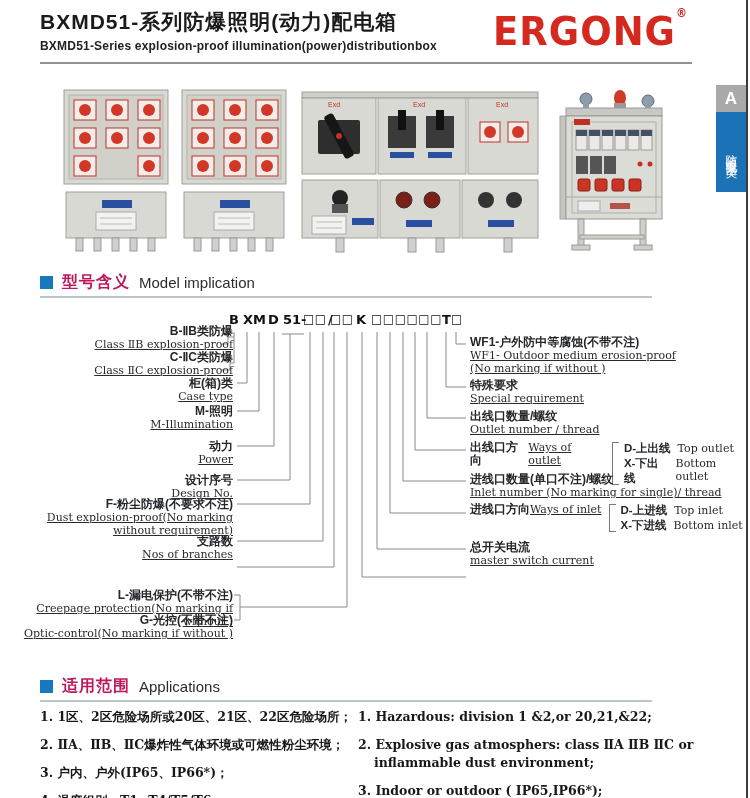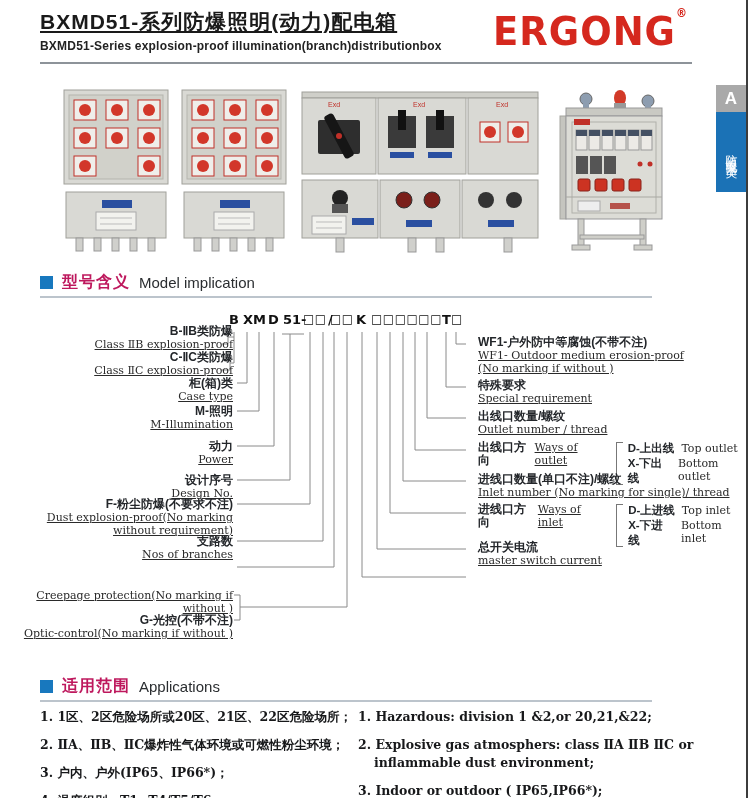--- a/index.html
+++ b/index.html
@@ -1,20 +1,20 @@
 <!DOCTYPE html>
 <html><head>
 <meta charset="utf-8">
 <style>
   html,body{margin:0;padding:0;background:#fff;}
   .page{position:relative;width:750px;height:798px;background:#ffffff;overflow:hidden;
         font-family:"Liberation Sans",sans-serif;color:#1c1c1c;}
   
   .titles{position:absolute;left:40px;top:8px;}
-  .title-zh{font-size:21px;font-weight:bold;letter-spacing:1px;color:#1a1a1a;margin:0;text-decoration:underline;}
+  .title-zh{font-size:21px;font-weight:bold;letter-spacing:1px;color:#1a1a1a;margin:0;}
   .title-en{font-size:12px;font-weight:bold;color:#222;margin-top:3px;letter-spacing:0.2px;}
   .logo{position:absolute;right:62px;top:10px;color:#d5281e;font-weight:900;
         font-size:37px;letter-spacing:1px;transform:scaleY(1.05);font-family:"DejaVu Sans","Liberation Sans",sans-serif;}
   .logo sup{font-size:11px;vertical-align:top;position:relative;top:-2px;}
   .header-rule{position:absolute;left:40px;top:62px;width:652px;height:2px;background:#8d9399;}
   .right-border{position:absolute;left:746px;top:0;width:2px;height:798px;background:#3c3c3c;}
   
   .tab-letter{position:absolute;left:716px;top:85px;width:30px;height:27px;background:#a9a9a9;
               color:#fff;font-size:17px;font-weight:bold;display:flex;align-items:center;justify-content:center;}
   .tab-cat{position:absolute;left:716px;top:112px;width:30px;height:80px;background:#1b72b6;color:#fff;
@@ -29,21 +29,21 @@
   .sec-zh{font-size:16px;font-weight:bold;color:#be185d;letter-spacing:1px;}
   .sec-en{font-size:15px;color:#2a2d30;}
   .sec-rule{position:absolute;left:40px;width:612px;height:2px;background:#bcc4cc;}
   
   .diagram{position:absolute;left:0;top:308px;width:750px;height:350px;}
   .seg{position:absolute;top:4px;font-weight:bold;font-size:13px;color:#111;
        font-family:"DejaVu Sans","Liberation Sans",sans-serif;}
   .seg.box{font-size:12px;letter-spacing:0.5px;}
   .conn{position:absolute;left:0;top:0;}
   .ll{position:absolute;right:517px;text-align:right;}
-  .rl{position:absolute;left:470px;margin-left:8px;}
+  .rl{position:absolute;left:470px;}
   .lab-zh{font-size:12px;font-weight:600;color:#23262a;line-height:13px;display:block;}
   .lab-en{font-size:11px;color:#2a2a2a;line-height:13px;display:block;
           font-family:"DejaVu Serif","Liberation Serif",serif;text-decoration:underline;}
   .rl-group{display:flex;align-items:stretch;}
   .rl-main{display:flex;flex-direction:row;justify-content:center;}
   .opt-bracket{width:6px;border:1px solid #777;border-right:none;margin:1px 5px 1px 7px;}
   .opts{display:flex;flex-direction:column;justify-content:space-between;}
   .opt-row{display:flex;gap:7px;align-items:baseline;}
   .opt-zh{font-size:11.5px;font-weight:600;color:#23262a;line-height:15px;}
   .opt-en{font-size:11px;color:#2a2a2a;font-family:"DejaVu Serif","Liberation Serif",serif;}
@@ -54,21 +54,21 @@
   .apps-en{left:358px;width:378px;}
   .app-item{padding-left:16px;text-indent:-16px;margin-bottom:10px;line-height:1.45;}
 </style>
 </head>
 <body>
 
 <div class="page">
 
   <div class="titles">
     <div class="title-zh">BXMD51-系列防爆照明(动力)配电箱</div>
-    <div class="title-en">BXMD51-Series explosion-proof illumination(branch)distributionbox</div>
+    <div class="title-en">BXMD51-Series explosion-proof illumination(power)distributionbox</div>
   </div>
   <div class="logo"><span>ERGONG</span><sup>®</sup></div>
   <div class="header-rule"></div>
   <div class="right-border"></div>
 
   <div class="tab-letter">A</div>
   <div class="tab-cat">
       <span>防爆电器类</span>
     </div>
 
@@ -335,20 +335,21 @@
     <div class="ll" style="top:190px">
         <span class="lab-zh">F-粉尘防爆(不要求不注)</span>
         <span class="lab-en">Dust explosion-proof(No marking</span>
         <span class="lab-en">without requirement)</span>
       </div>
     <div class="ll" style="top:227px">
         <span class="lab-zh">支路数</span>
         <span class="lab-en">Nos of branches</span>
       </div>
     <div class="ll" style="top:281px">
+        <span class="lab-zh">L-漏电保护(不带不注)</span>
         <span class="lab-en">Creepage protection(No marking  if without )</span>
       </div>
     <div class="ll" style="top:306px">
         <span class="lab-zh">G-光控(不带不注)</span>
         <span class="lab-en">Optic-control(No marking  if without )</span>
       </div>
 
     <div class="rl" style="top:28px">
         <span class="lab-zh">WF1-户外防中等腐蚀(不带不注)</span>
         <span class="lab-en">WF1- Outdoor medium erosion-proof</span>

